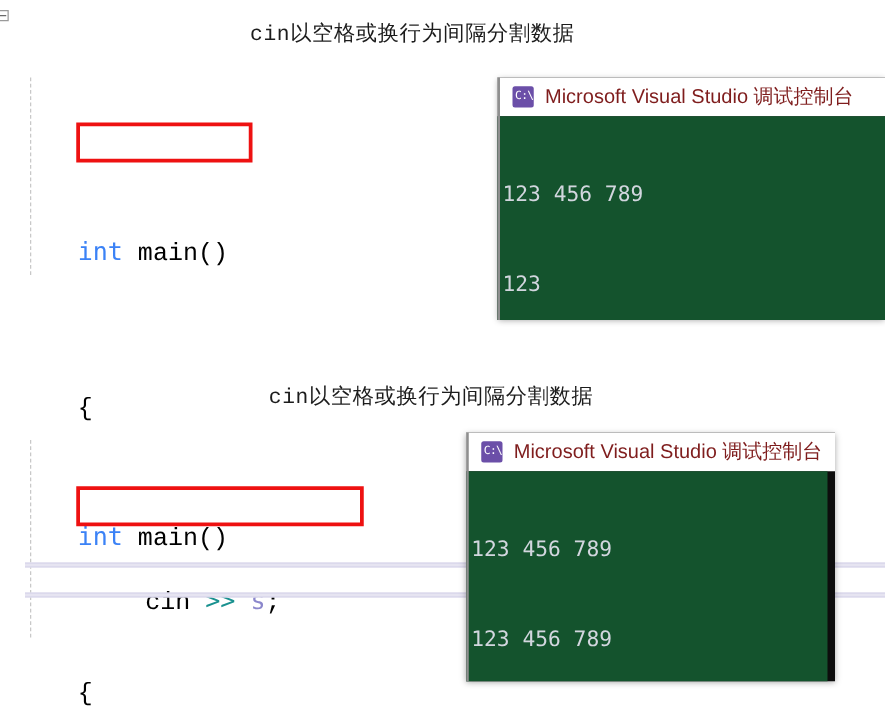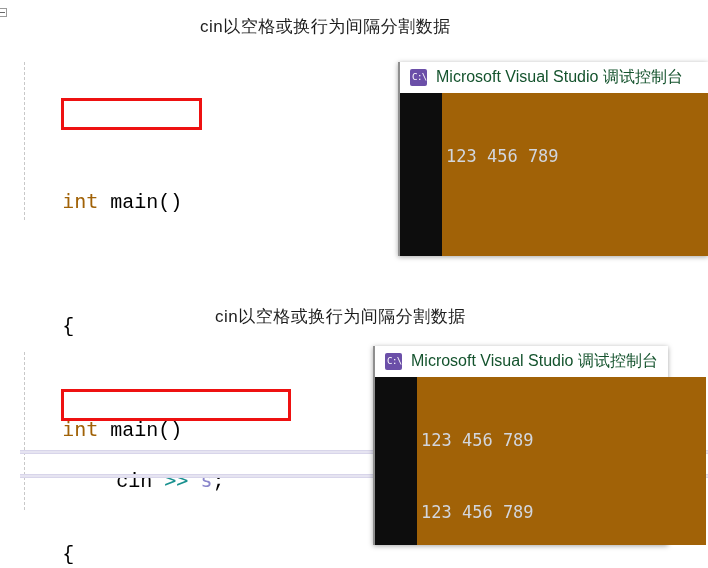--- a/index.html
+++ b/index.html
@@ -26,21 +26,21 @@
     color: #000000;
     white-space: pre;
   }
   .code-line {
     position: relative;
     height: 31px;
     padding-left: 14px;
     box-sizing: border-box;
     white-space: pre;
   }
-  .tok-kw        { color: #a16207; }     
+  .tok-kw        { color: #3b82f6; }     
   .tok-type      { color: #4f9fb8; }     
   .tok-var       { color: #8b87cc; }     
   .tok-op        { color: #19918f; }     
   .tok-plain     { color: #000000; font-family: Liberation Mono, monospace; }
 
   
   .indent-guide {
     position: absolute;
     width: 0;
     border-left: 1px dashed #c8c8c8;
@@ -86,21 +86,21 @@
     height: 4px;
     background: #e6e4f1;
     border-top: 1px solid #d8d5ea;
     border-bottom: 1px solid #d8d5ea;
     box-sizing: border-box;
   }
 
   
   .annotation {
     position: absolute;
-    font-family: Liberation Sans, sans-serif;
+    font-family: Liberation Mono, monospace;
     font-size: 17px;
     color: #1c1c1c;
     letter-spacing: 0.5px;
     white-space: nowrap;
   }
 
   
   .console-window {
     position: absolute;
     box-shadow: 0 1px 5px rgba(0,0,0,0.35);
@@ -130,34 +130,33 @@
     top: 3px;
     font-family: "DejaVu Sans Mono", "Liberation Mono", monospace;
     font-size: 9px;
     line-height: 10px;
     color: #ffffff;
     letter-spacing: -0.5px;
   }
   .console-title {
     font-family: "Liberation Sans", sans-serif;
     font-size: 16px;
-    color: #14532d;
+    color: #7f1d1d;
     white-space: nowrap;
   }
   .console-body {
-    background: #a16207;
+    background: #14532d;
     font-family: "DejaVu Sans Mono", "Liberation Mono", monospace;
     font-size: 17px;
     line-height: 24px;
     color: #d2d6de;
     padding: 3px 0 0 4px;
     box-sizing: border-box;
     overflow: hidden;
     white-space: pre;
-    margin-left: 44px;
   }
   .console-line { white-space: pre; height: 24px; }
   .console-leftedge {
     position: absolute;
     left: 0;
     top: 0;
     bottom: 0;
     width: 2px;
     background: #8f8f8f;
   }
@@ -202,20 +201,21 @@
 <div class="console-window" style="left:398px; top:62px; width:310px; height:194px;">
   <div class="console-leftedge"></div>
   <div class="console-titlebar">
     <div class="console-appicon">
       <span>C:\</span>
     </div>
     <div class="console-title">Microsoft Visual Studio 调试控制台</div>
   </div>
   <div class="console-body" style="height:163px;">
     <div class="console-line">123 456 789</div>
+    <div class="console-line">123</div>
     
     
     
     
   </div>
 </div>
 
 <div class="code-block" style="top:290px;">
 
   <div class="code-line">

